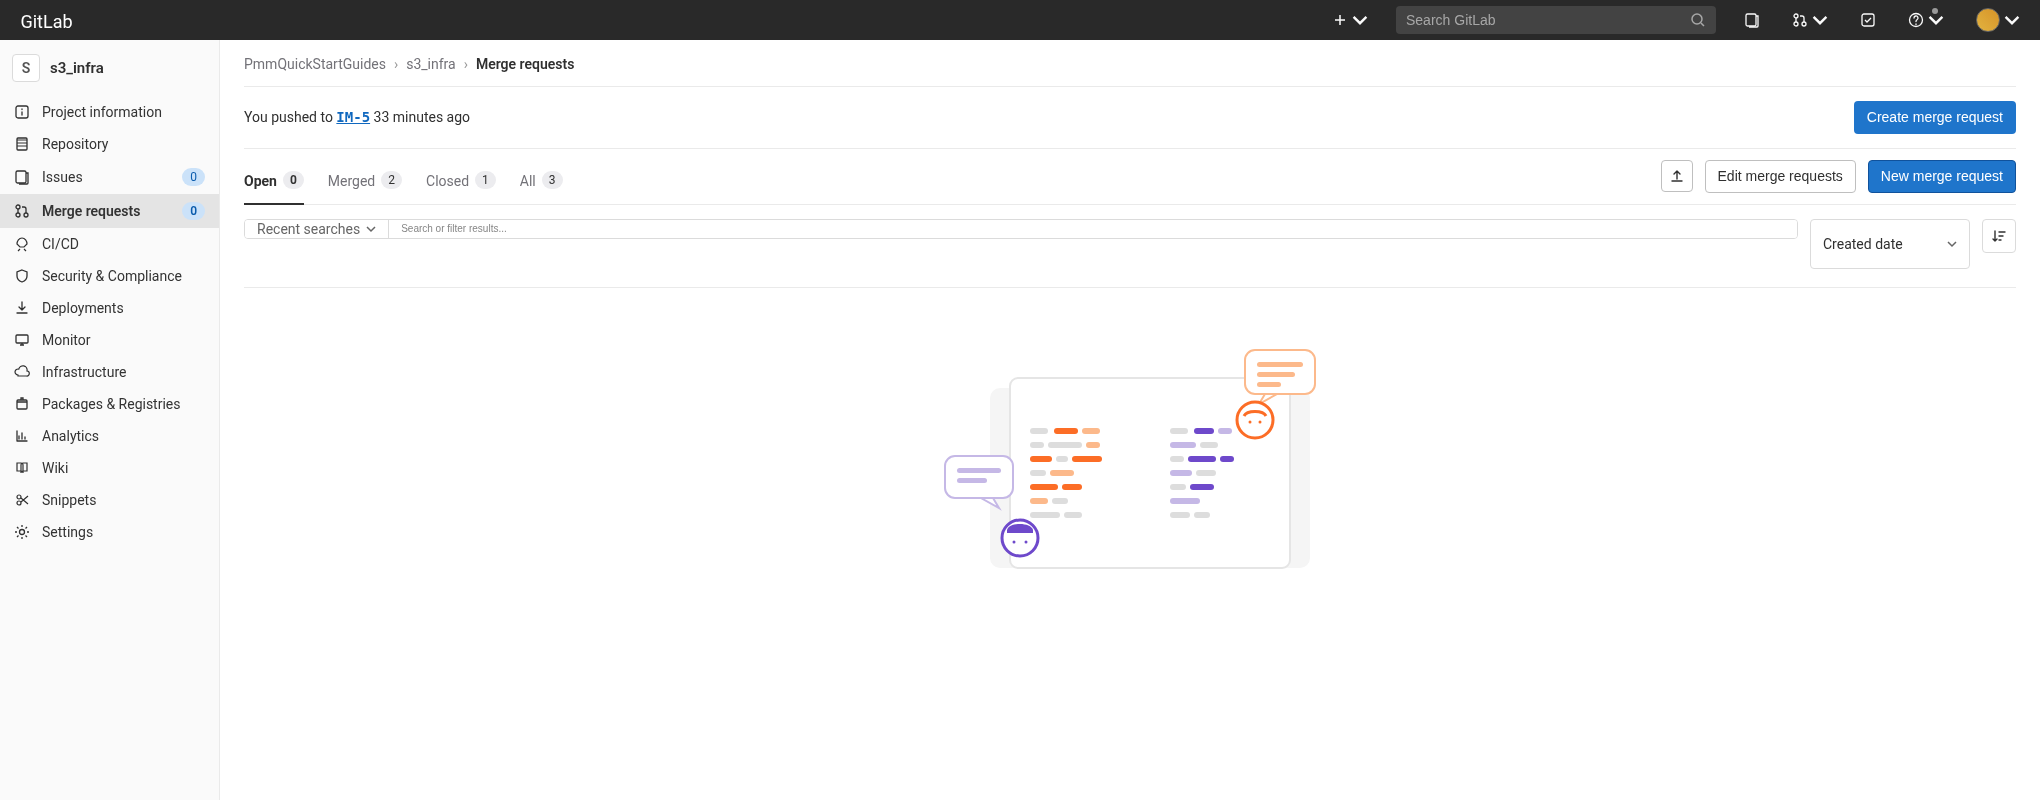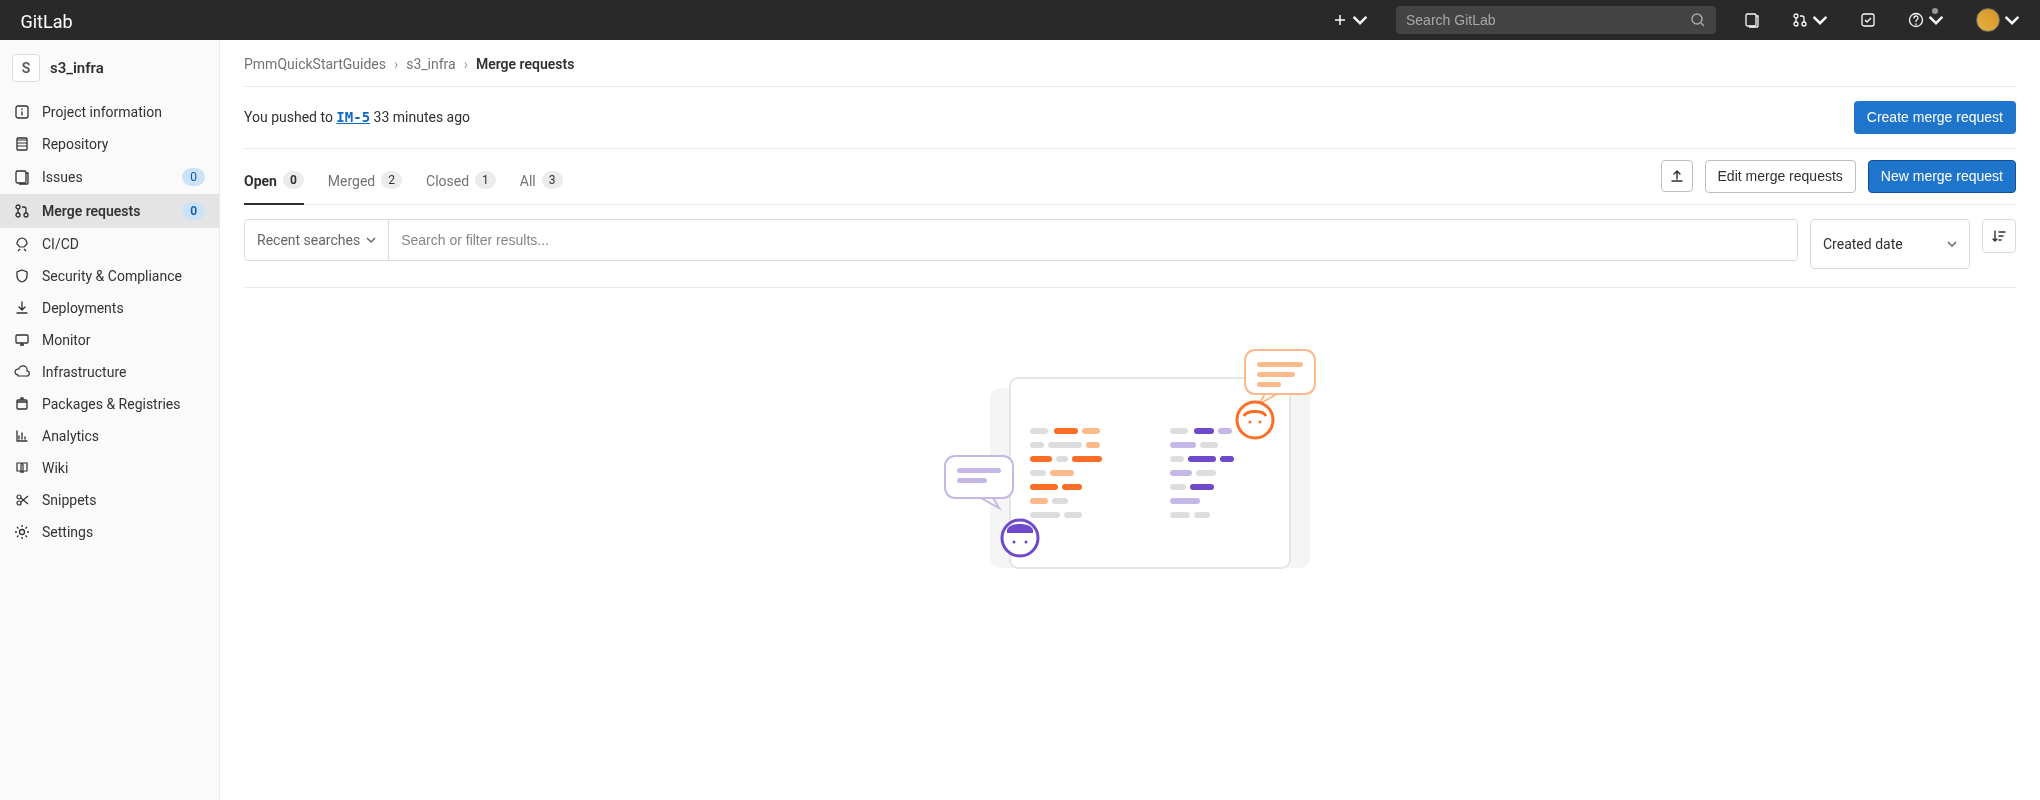--- a/index.html
+++ b/index.html
@@ -176,38 +176,38 @@
   margin: 14px 0 0 0;
   padding-bottom: 18px;
   border-bottom: 1px solid #eaeaea;
 }
 .filter-main {
   display: flex;
   flex: 1;
   border: 1px solid #dbdbdb;
   border-radius: 4px;
   overflow: hidden;
-  height: 42px;
+  height: 20px;
 }
 .recent-searches {
   display: flex;
   align-items: center;
   gap: 6px;
   padding: 0 12px;
   border-right: 1px solid #dbdbdb;
   cursor: pointer;
   color: #666;
   background: #fff;
 }
 .filter-input {
   flex: 1;
   border: none;
   outline: none;
   padding: 0 12px;
-  font-size: 14px;
+  font-size: 10px;
 }
 .filter-input::placeholder { color: #868686; }
 .sort-select {
   display: flex;
   align-items: center;
   gap: 8px;
   border: 1px solid #dbdbdb;
   border-radius: 4px;
   padding: 0 12px;
   height: 50px;

